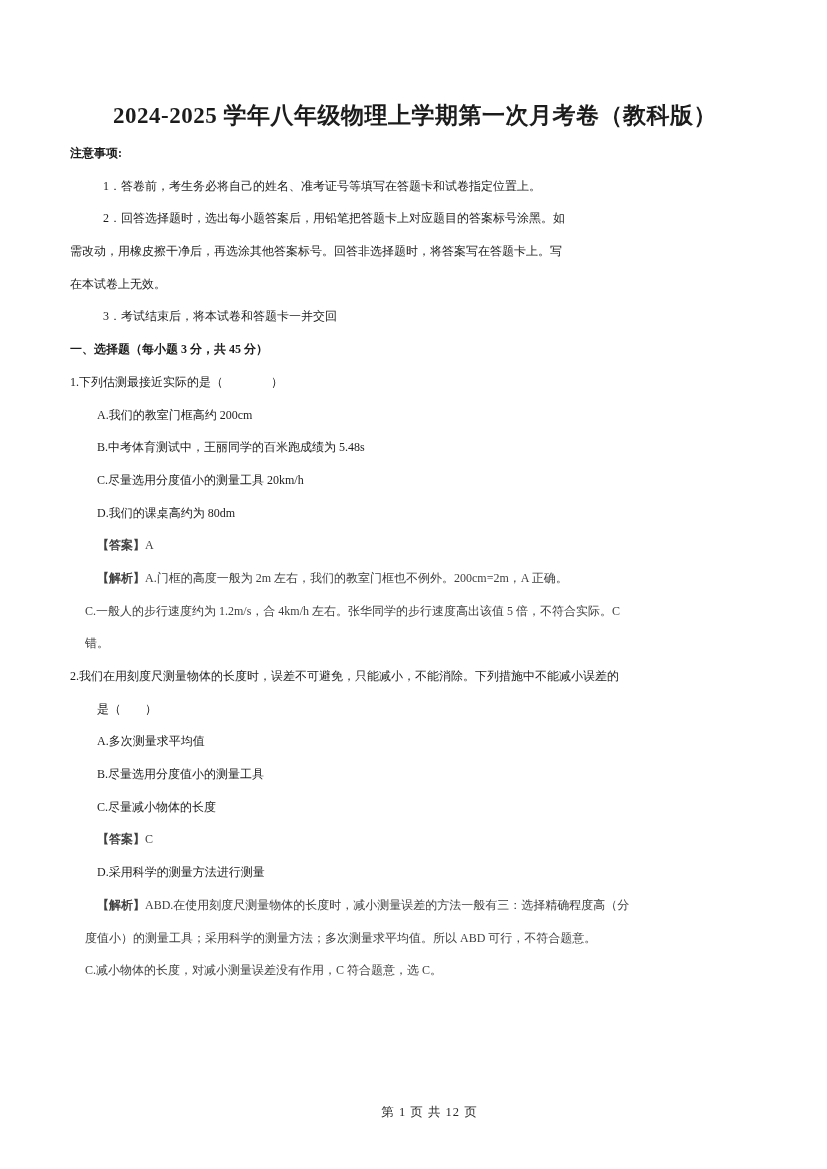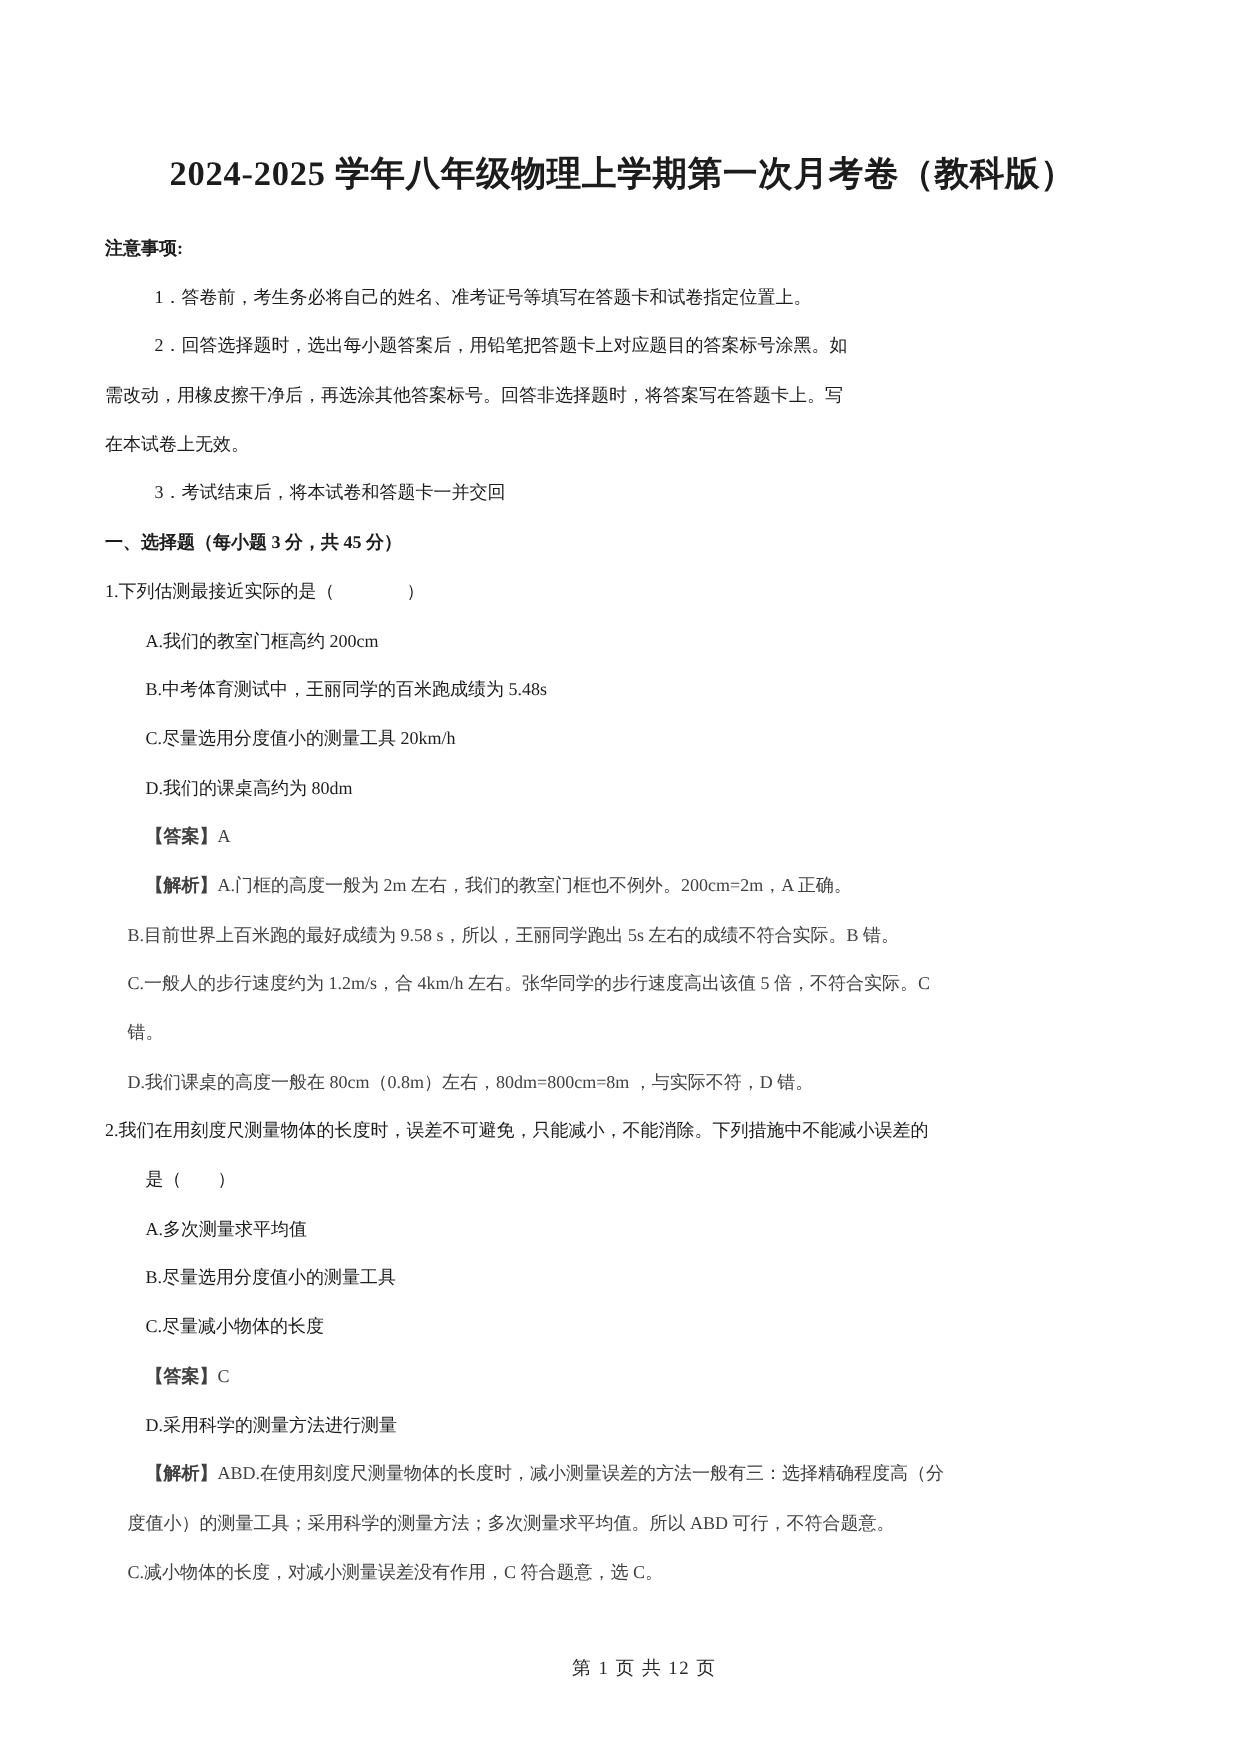--- a/index.html
+++ b/index.html
@@ -24,21 +24,21 @@
     top: 100px;
     width: 690px;
   }
   .doc-title {
     font-size: 23px;
     font-weight: bold;
     text-align: center;
     white-space: nowrap;
     letter-spacing: 0.5px;
     line-height: 32px;
-    margin-bottom: 17px;
+    margin-bottom: 5px;
   }
   .line {
     font-size: 12px;
     line-height: 32.7px;
     height: 32.7px;
     white-space: nowrap;
   }
   .b   { font-weight: bold; }
   .red { color: #404040; }
   .ind1 { padding-left: 33px; }  
@@ -73,24 +73,22 @@
     <div class="line b">一、选择题（每小题 3 分，共 45 分）</div>
 
     <div class="line">1.下列估测最接近实际的是（　　　　）</div>
     <div class="line ind2">A.我们的教室门框高约 200cm</div>
     <div class="line ind2">B.中考体育测试中，王丽同学的百米跑成绩为 5.48s</div>
     <div class="line ind2">C.尽量选用分度值小的测量工具 20km/h</div>
     <div class="line ind2">D.我们的课桌高约为 80dm</div>
 
     <div class="line ind2 red"><span class="b">【答案】</span><span>A</span></div>
     <div class="line ind2 red"><span class="b">【解析】</span><span>A.门框的高度一般为 2m 左右，我们的教室门框也不例外。200cm=2m，A 正确。</span></div>
-    <div class="line indh red">B.目前世界上百米跑的最好成绩为 9.58 s，所以，王丽同学跑出 5s 左右的成绩不符合实际。B 错。</div>
     <div class="line indh red">C.一般人的步行速度约为 1.2m/s，合 4km/h 左右。张华同学的步行速度高出该值 5 倍，不符合实际。C</div>
     <div class="line indh red">错。</div>
-    <div class="line indh red">D.我们课桌的高度一般在 80cm（0.8m）左右，80dm=800cm=8m ，与实际不符，D 错。</div>
 
     <div class="line">2.我们在用刻度尺测量物体的长度时，误差不可避免，只能减小，不能消除。下列措施中不能减小误差的</div>
     <div class="line ind2">是（　　）</div>
     <div class="line ind2">A.多次测量求平均值</div>
     <div class="line ind2">B.尽量选用分度值小的测量工具</div>
     <div class="line ind2">C.尽量减小物体的长度</div>
     <div class="line ind2 red"><span class="b">【答案】</span><span>C</span></div>
 
     <div class="line ind2">D.采用科学的测量方法进行测量</div>
     <div class="line ind2 red"><span class="b">【解析】</span><span>ABD.在使用刻度尺测量物体的长度时，减小测量误差的方法一般有三：选择精确程度高（分</span></div>

